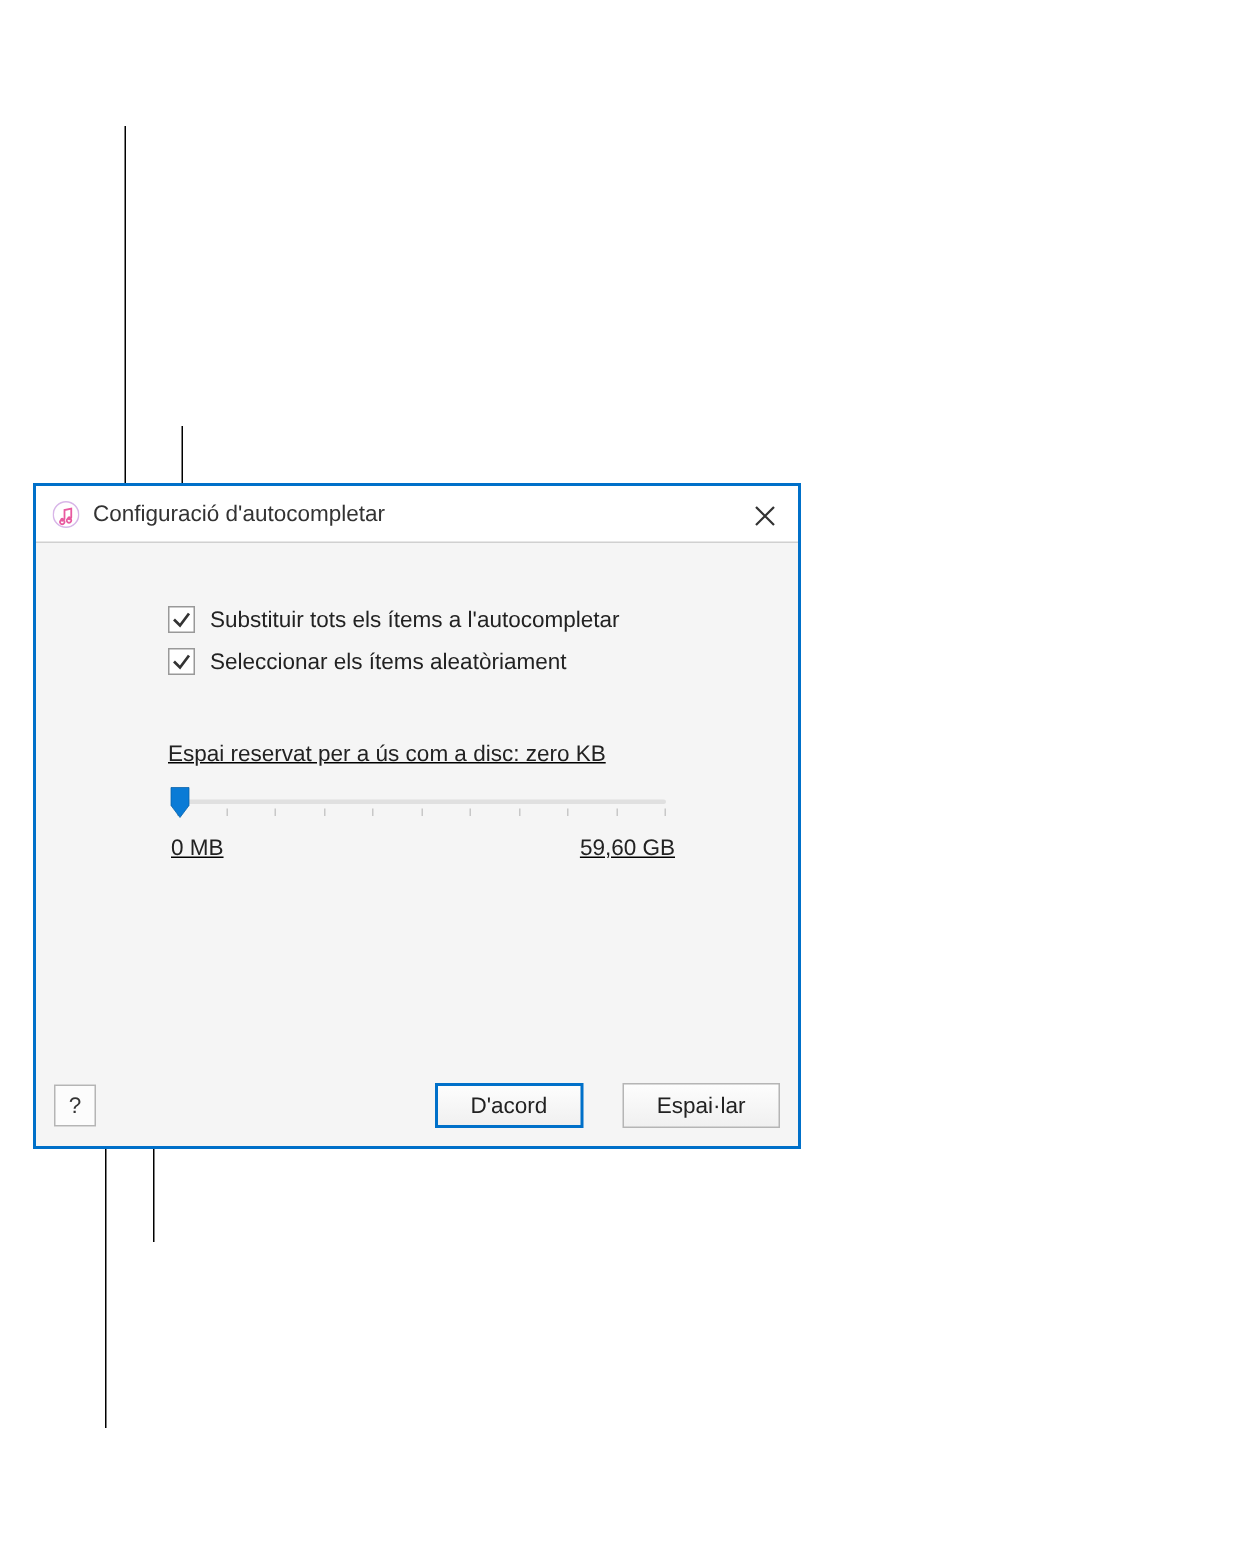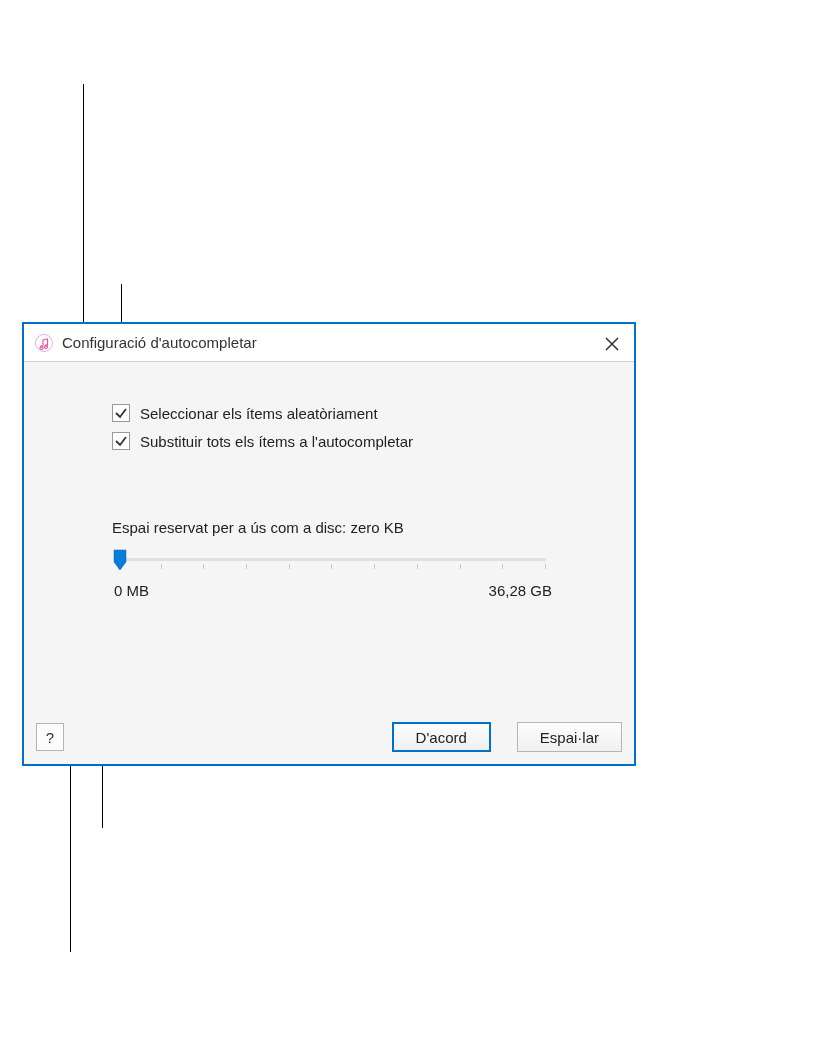--- a/index.html
+++ b/index.html
@@ -20,21 +20,21 @@
     .callout-2h { left: 109px; top: 416px; width: 12px; height: 1px; }
     .callout-3 { left: 70px; top: 490px; width: 1px; height: 462px; }
     .callout-3h { left: 70px; top: 490px; width: 40px; height: 1px; }
     .callout-4 { left: 102px; top: 604px; width: 1px; height: 224px; }
     .callout-4h { left: 102px; top: 604px; width: 10px; height: 1px; }
 
     .dialog {
       position: absolute;
       left: 22px;
       top: 322px;
-      width: 614px;
+      width: 512px;
       height: 444px;
       border: 2px solid #0070c9;
       background: #f5f5f5;
     }
     .titlebar {
       height: 38px;
       background: #ffffff;
       border-bottom: 1px solid #d0d0d0;
       display: flex;
       align-items: center;
@@ -91,21 +91,22 @@
     .checkbox.highlighted {
       border: 1px solid #0070c9;
     }
     .checkbox svg { display: block; }
     .checkbox.highlighted svg path { stroke: #0070c9; }
     .checkbox-label {
       font-size: 15px;
       color: #222;
     }
     .slider-section {
-      margin-top: 69px;
+      margin-top: 44px;
+      text-decoration: underline;
     }
     .slider-title {
       font-size: 15px;
       color: #222;
       margin-bottom: 12px;
     }
     .slider-container {
       position: relative;
       height: 30px;
       margin-left: -2px;
@@ -215,29 +216,29 @@
     </button>
   </div>
 
   <div class="content">
     <div class="checkbox-row">
       <div class="checkbox">
         <svg width="14" height="14" viewBox="0 0 14 14">
             <path d="M 2 7 L 6 11 L 12 3" stroke="#333" stroke-width="1.8" fill="none"></path>
           </svg>
       </div>
-      <span class="checkbox-label">Seleccionar els ítems aleatòriament</span>
+      <span class="checkbox-label">Substituir tots els ítems a l'autocompletar</span>
     </div>
     <div class="checkbox-row">
       <div class="checkbox">
         <svg width="14" height="14" viewBox="0 0 14 14">
             <path d="M 2 7 L 6 11 L 12 3" stroke="#333" stroke-width="1.8" fill="none"></path>
           </svg>
       </div>
-      <span class="checkbox-label">Substituir tots els ítems a l'autocompletar</span>
+      <span class="checkbox-label">Seleccionar els ítems aleatòriament</span>
     </div>
 
     <div class="slider-section">
       <div class="slider-title">Espai reservat per a ús com a disc: zero KB</div>
       <div class="slider-container">
         <div class="slider-track"></div>
         <div class="slider-ticks">
           <div class="slider-tick"></div>
             <div class="slider-tick"></div>
             <div class="slider-tick"></div>
@@ -251,21 +252,21 @@
             <div class="slider-tick"></div>
         </div>
         <div class="slider-thumb">
           <svg width="16" height="24" viewBox="0 0 16 24">
             <path d="M 2 2 L 14 2 L 14 14 L 8 22 L 2 14 Z" fill="#0a7bd6" stroke="#0560a8" stroke-width="0.5"></path>
           </svg>
         </div>
       </div>
       <div class="slider-labels">
         <span>0 MB</span>
-        <span>36,28 GB</span>
+        <span>59,60 GB</span>
       </div>
     </div>
   </div>
 
   <div class="button-bar">
     <button class="help-btn">?</button>
     <div class="spacer"></div>
     <button class="btn primary">D'acord</button>
     <button class="btn">Espai·lar</button>
   </div>

